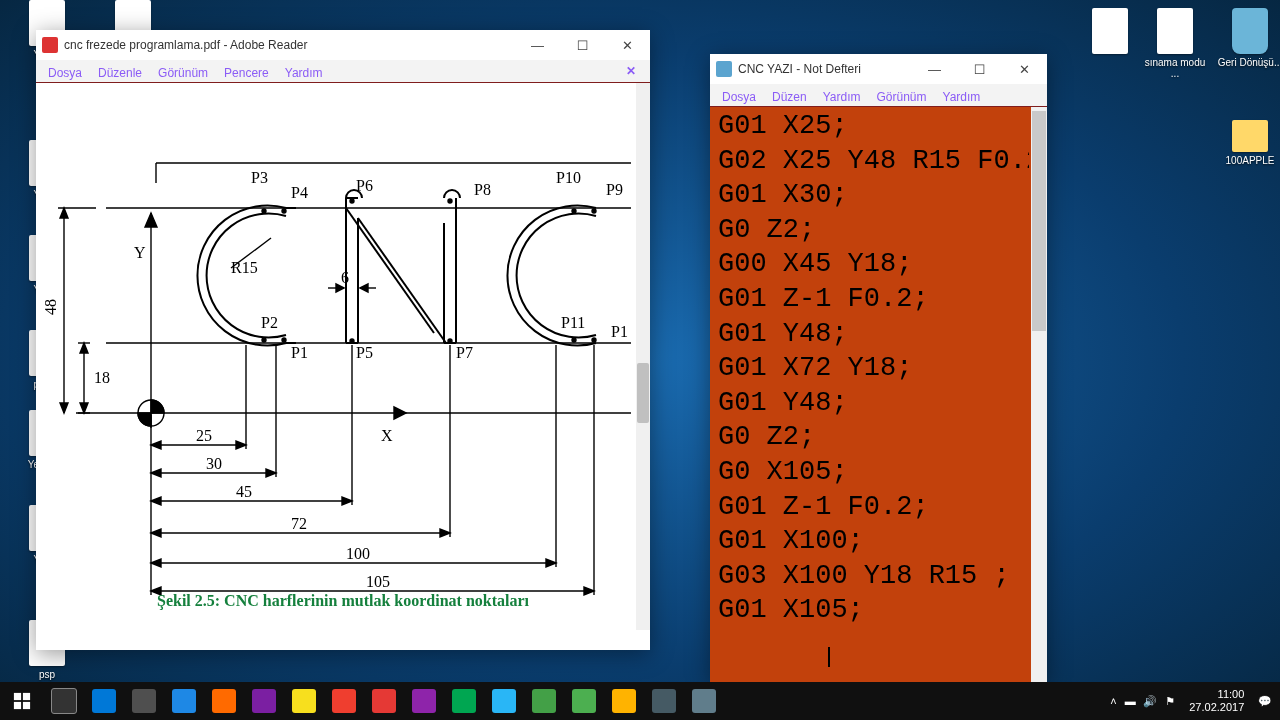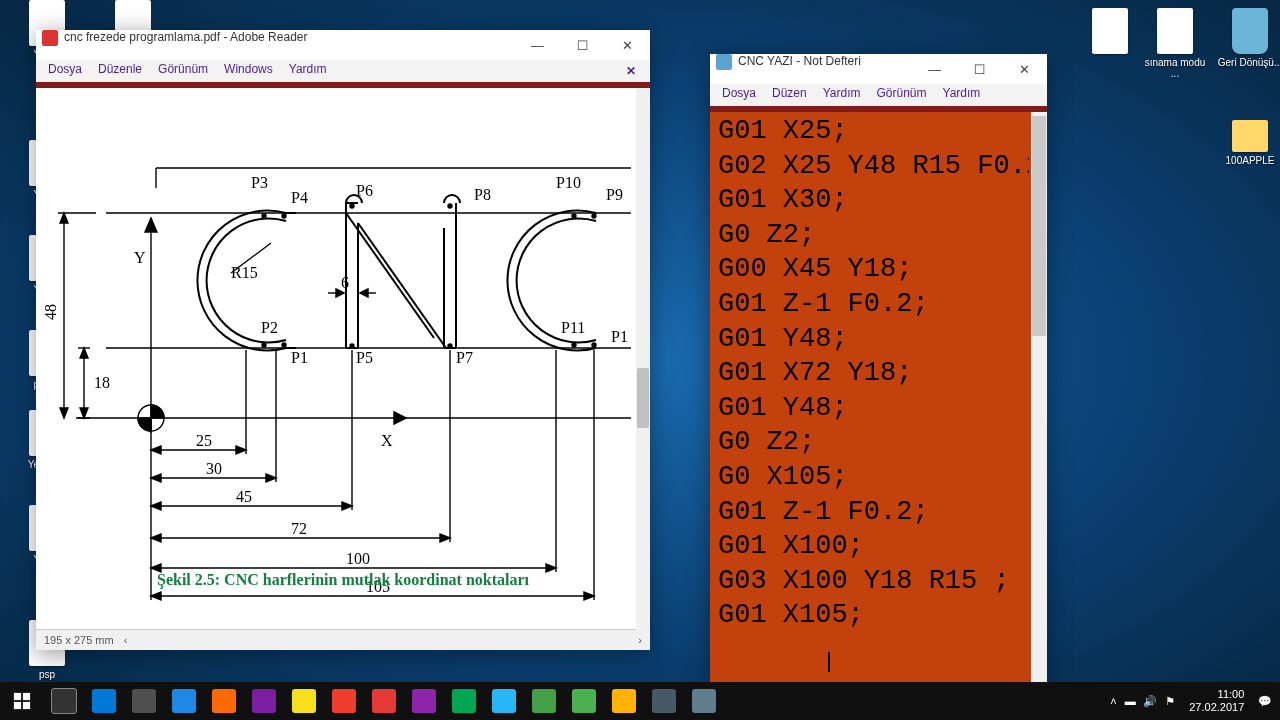--- a/index.html
+++ b/index.html
@@ -3,27 +3,27 @@
 <meta charset="utf-8">
 <style>
 html,body{margin:0;padding:0;width:1280px;height:720px;overflow:hidden;font-family:"Segoe UI",Tahoma,sans-serif;background:#005a9e;position:relative}
 body{background:radial-gradient(ellipse at center,#1a6bb0 0%,#0a3d6e 60%,#062742 100%)}
 .desktop{position:absolute;inset:0}
 .dicon{position:absolute;width:70px;text-align:center;color:#fff;font-size:10px;text-shadow:0 1px 2px rgba(0,0,0,.8)}
 .dicon .g{width:36px;height:46px;margin:0 auto 3px;background:#fff;border-radius:2px;box-shadow:0 1px 2px rgba(0,0,0,.4)}
 .dicon.fold .g{background:#ffd869;height:32px;margin-top:10px}
 .dicon.bin .g{background:#6bb5d8;border-radius:4px 4px 8px 8px}
 .win{position:absolute;background:#fff;box-shadow:0 4px 22px rgba(0,0,0,.4);display:flex;flex-direction:column}
-.titlebar{height:30px;display:flex;align-items:flex-start;font-size:12px;color:#333}
+.titlebar{height:30px;display:flex;align-items:center;font-size:12px;color:#333}
 .titlebar .ico{width:16px;height:16px;margin:0 6px;background:#d33;border-radius:2px}
 .titlebar .ico.n{background:#5ba4cf}
 .titlebar .t{flex:1;white-space:nowrap;overflow:hidden}
 .winbtns{display:flex;height:100%}
 .winbtn{width:45px;display:flex;align-items:center;justify-content:center;font-family:sans-serif;font-size:13px;color:#444}
-.menubar{height:22px;background:#f3f3f3;border-bottom:6px solid #7f1d1d;display:flex;align-items:flex-start;font-size:12px;color:#4c1d95;padding:0 4px;position:relative}
+.menubar{height:22px;background:#f3f3f3;border-bottom:1px solid #7f1d1d;display:flex;align-items:flex-end;font-size:12px;color:#8b5cf6;padding:0 4px;position:relative}
 .menubar span{padding:2px 8px}
 .menubar .mclose{position:absolute;right:6px;top:2px;font-weight:bold;cursor:default}
 .adobe-body{flex:1;display:flex;flex-direction:column;background:#fff;position:relative}
 .doc{flex:1;position:relative;overflow:hidden}
 .doc svg{position:absolute;top:0;left:0}
 .caption{position:absolute;bottom:40px;left:0;right:0;text-align:center;font-family:"Times New Roman",serif;font-weight:bold;font-size:16px;color:#15803d}
 .statusbar{height:20px;background:#f0f0f0;border-top:1px solid #ccc;font-size:11px;color:#555;display:flex;align-items:center;padding:0 8px;gap:10px}
 .statusbar .sc{flex:1;height:12px;position:relative}
 .statusbar .sc::before{content:"‹";position:absolute;left:0}
 .statusbar .sc::after{content:"›";position:absolute;right:0}
@@ -105,21 +105,21 @@
       <div class="winbtns">
         <div class="winbtn">―</div>
         <div class="winbtn">☐</div>
         <div class="winbtn cl">✕</div>
       </div>
     </div>
     <div class="menubar">
       <span>Dosya</span>
       <span>Düzenle</span>
       <span>Görünüm</span>
-      <span>Windows</span>
+      <span>Pencere</span>
       <span>Yardım</span>
       <span class="mclose">✕</span>
     </div>
     <div class="adobe-body">
       <div class="doc">
         <svg width="600" height="560" viewBox="0 0 600 560">
           <g stroke="#000" fill="none" stroke-width="1.4" font-family="Times New Roman" font-size="16">
 
             <line x1="40" y1="330" x2="595" y2="330"></line>
             <polygon points="370,330 358,324 358,336" fill="#000"></polygon>
@@ -242,24 +242,20 @@
               <text x="310" y="476">100</text>
               <text x="330" y="504">105</text>
             </g>
           </g>
         </svg>
         <div class="caption">Şekil 2.5: CNC harflerinin mutlak koordinat noktaları</div>
       </div>
       <div class="vscroll">
           <div class="th"></div>
         </div>
-      <div class="statusbar">
-        <span>195 x 275 mm</span>
-        <div class="sc"></div>
-      </div>
     </div>
   </div>
 
   <div class="win" style="left:710px;top:54px;width:337px;height:628px">
     <div class="titlebar" style="background:#fff">
       <div class="ico n"></div>
       <div class="t">CNC YAZI - Not Defteri</div>
       <div class="winbtns">
         <div class="winbtn">―</div>
         <div class="winbtn">☐</div>

